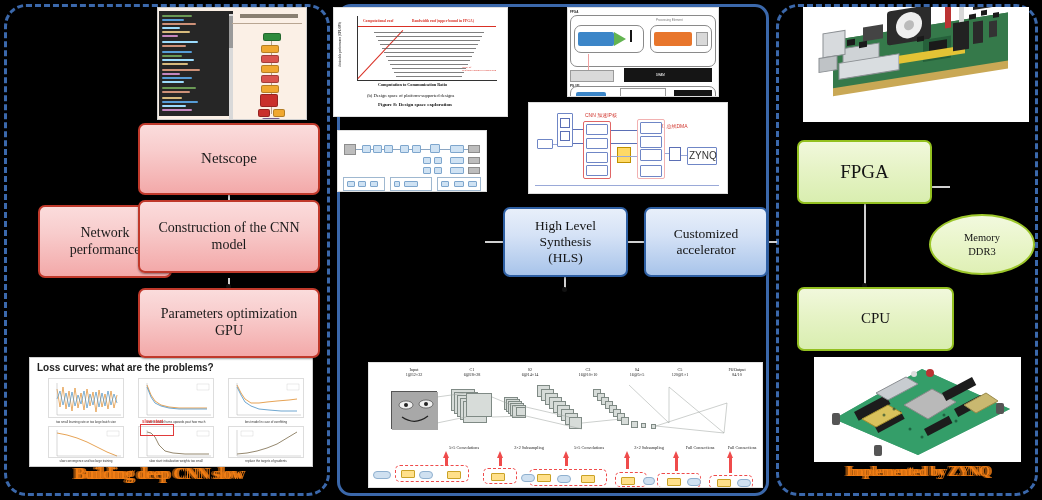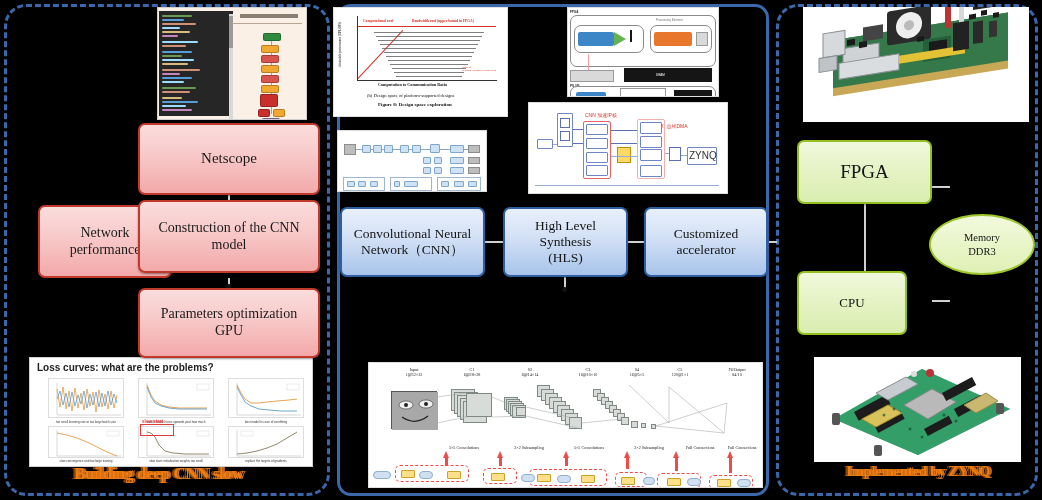--- a/index.html
+++ b/index.html
@@ -66,21 +66,21 @@
   #box-net-perf      { left: 2px;   top: 205px; width: 134px; height: 73px; font-size: 14px; margin-left: 36px; }
   #box-cnn-construct { left: 138px; top: 200px; width: 182px; height: 73px; font-size: 14px; }
   #box-param-opt     { left: 138px; top: 288px; width: 182px; height: 70px; font-size: 14px; }
 
   #box-cnn     { left: 340px; top: 207px; width: 145px; height: 70px; font-size: 13.5px; }
   #box-hls     { left: 503px; top: 207px; width: 125px; height: 70px; font-size: 13.5px; }
   #box-accel   { left: 644px; top: 207px; width: 124px; height: 70px; font-size: 13.5px; }
   #box-netparams { left: 477px; top: 291px; width: 175px; height: 64px; font-size: 14px; }
 
   #box-fpga { left: 797px; top: 140px; width: 135px; height: 64px; font-size: 19px; }
-  #box-cpu  { left: 797px; top: 271px; width: 110px; height: 64px; font-size: 13px; }
+  #box-cpu  { left: 797px; top: 287px; width: 157px; height: 64px; font-size: 15px; }
   #ellipse-memory { left: 929px; top: 214px; width: 106px; height: 61px; font-size: 10.5px; }
 
   
   .conn { position: absolute; background: #d0d0d0; }
   .conn.v { width: 1.5px; }
   .conn.h { height: 1.5px; }
   .arrow-dot {
     position:absolute; width:5px; height:5px; background:#111;
     border-radius:50%;
   }
@@ -615,23 +615,20 @@
   <div class="box red" id="box-net-perf">
     <span class="lbl">Network<br>performance</span>
   </div>
   <div class="box red" id="box-cnn-construct">
     <span class="lbl">Construction of the CNN<br>model</span>
   </div>
   <div class="box red" id="box-param-opt">
     <span class="lbl">Parameters optimization<br>GPU</span>
   </div>
 
-  <div class="box blue" id="box-cnn">
-    <span class="lbl">Convolutional Neural<br>Network（CNN）</span>
-  </div>
   <div class="box blue" id="box-hls">
     <span class="lbl">High Level<br>Synthesis<br>(HLS)</span>
   </div>
   <div class="box blue" id="box-accel">
     <span class="lbl">Customized<br>accelerator</span>
   </div>
 
   <div class="box green" id="box-fpga">
     <span class="lbl">FPGA</span>
   </div>

